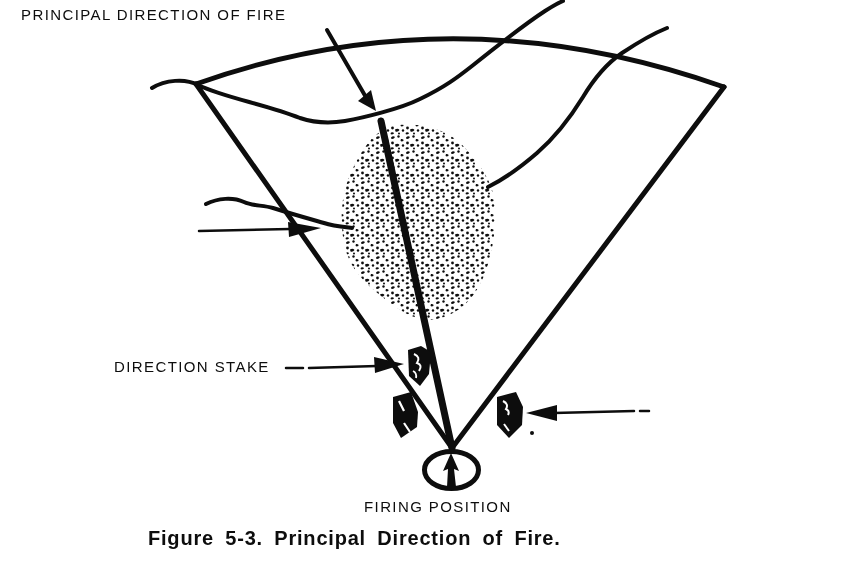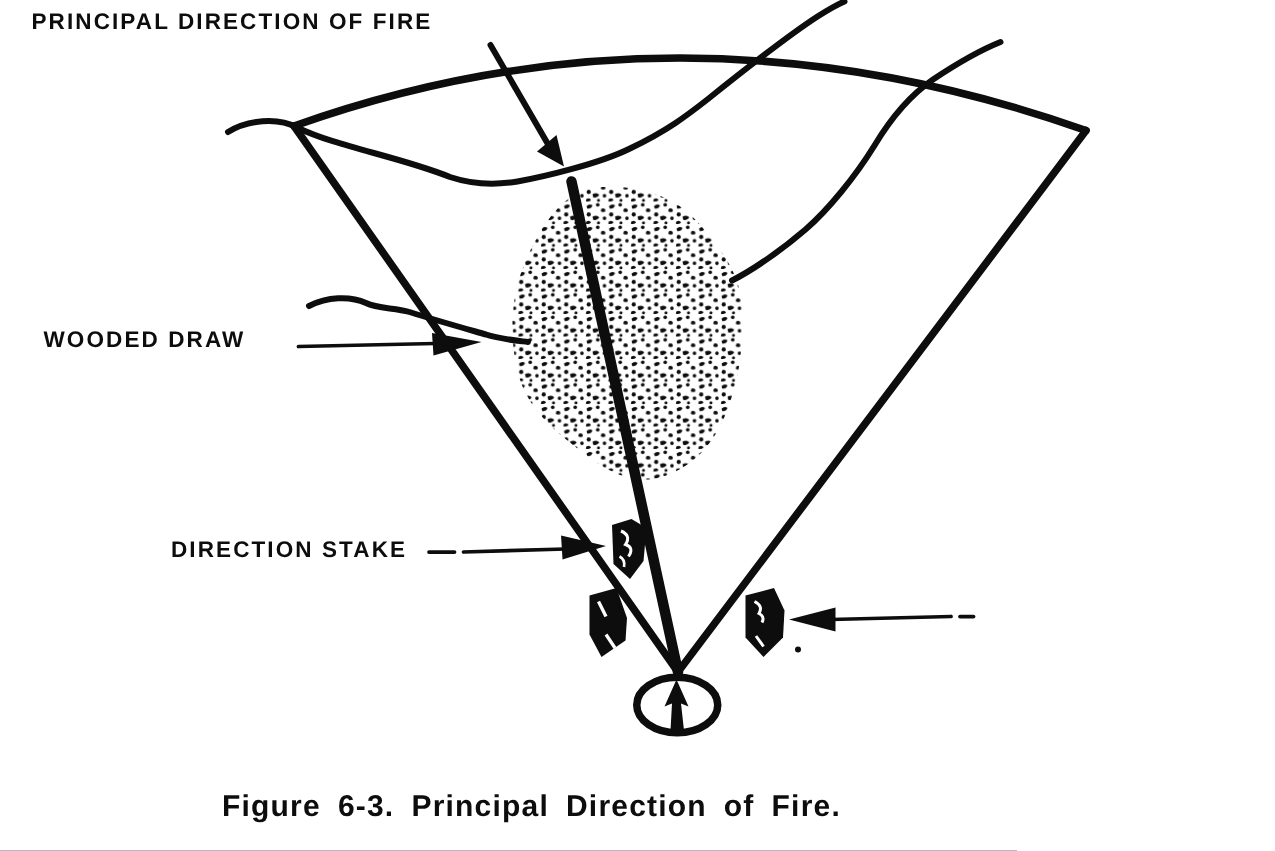--- a/index.html
+++ b/index.html
@@ -4,21 +4,21 @@
 <style>
   :root { --ink:#0d0d0d; --bg:#ffffff; }
   html,body { margin:0; padding:0; background:#888; }
   .figure-canvas {
     position:relative; width:850px; height:567px;
     background:var(--bg); overflow:hidden;
     font-family:"Liberation Sans", sans-serif;
   }
   .drawing { position:absolute; left:0; top:0; }
   .lbl {
-    position:absolute; color:var(--ink); font-weight:bold;
+    position:absolute; color:var(--ink); font-weight:normal;
     font-size:15px; letter-spacing:1.4px; white-space:nowrap;
     line-height:1;
   }
   .caption {
     position:absolute; left:148px; top:527px;
     color:var(--ink); font-weight:bold; font-size:20px;
     letter-spacing:0.8px; word-spacing:5px; white-space:nowrap;
     line-height:1.1;
   }
 </style>
@@ -106,20 +106,20 @@
         <line x1="554" y1="413" x2="634" y2="411" stroke-width="2.5" fill="none"></line>
         <line x1="640" y1="411" x2="649" y2="411" stroke-width="2.5" fill="none"></line>
       </g>
     </g>
 
     <circle cx="532" cy="433" r="2" fill="var(--ink)"></circle>
   </svg>
 
   <div class="lbl" style="left:21px; top:7px;">PRINCIPAL DIRECTION OF FIRE</div>
 
-  <div class="lbl" style="left:29px; top:219px;">WOODED DRAW</div>
 
   <div class="lbl" style="left:89px; top:359px;margin-left:25px;">DIRECTION STAKE</div>
 
 
+  <div class="lbl" style="left:364px; top:499px;">FIRING POSITION</div>
 
-  <div class="caption">Figure 6-3. Principal Direction of Fire.</div>
+  <div class="caption">Figure 5-3. Principal Direction of Fire.</div>
 </div>
 
 </body></html>

